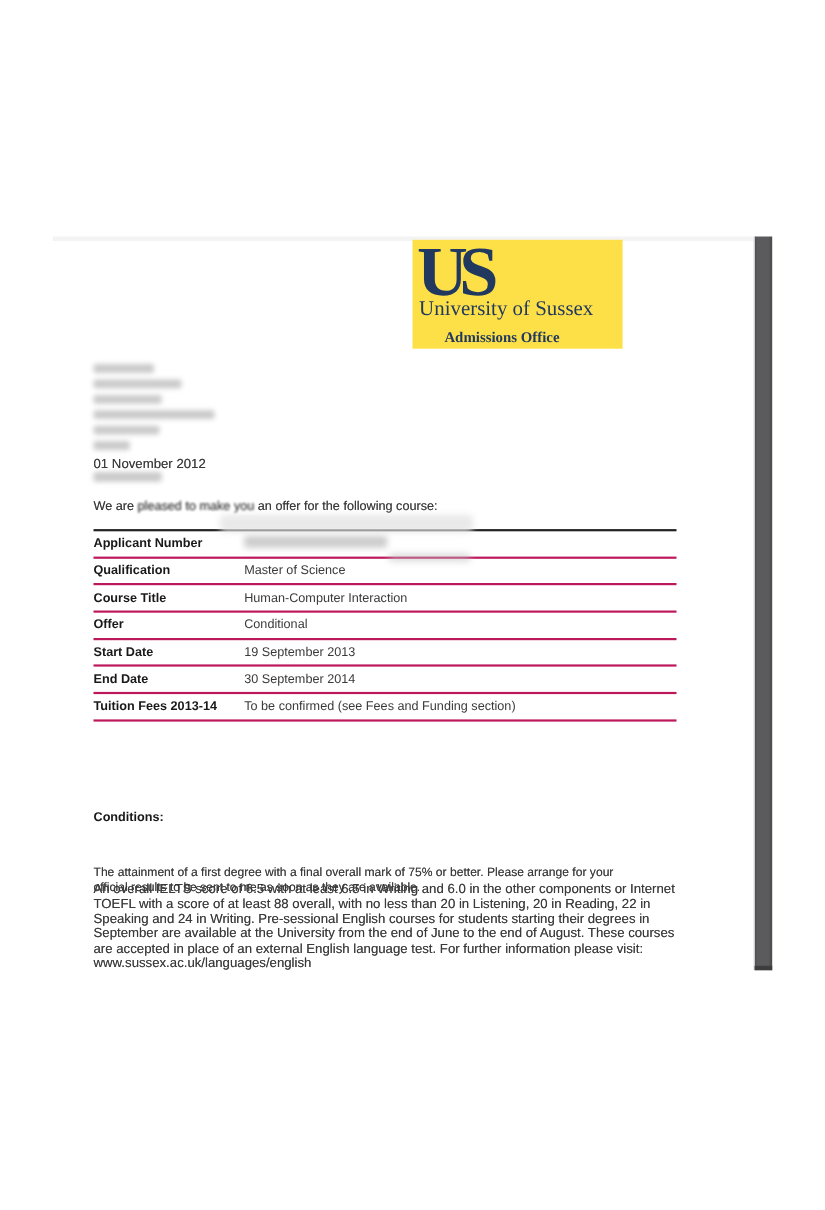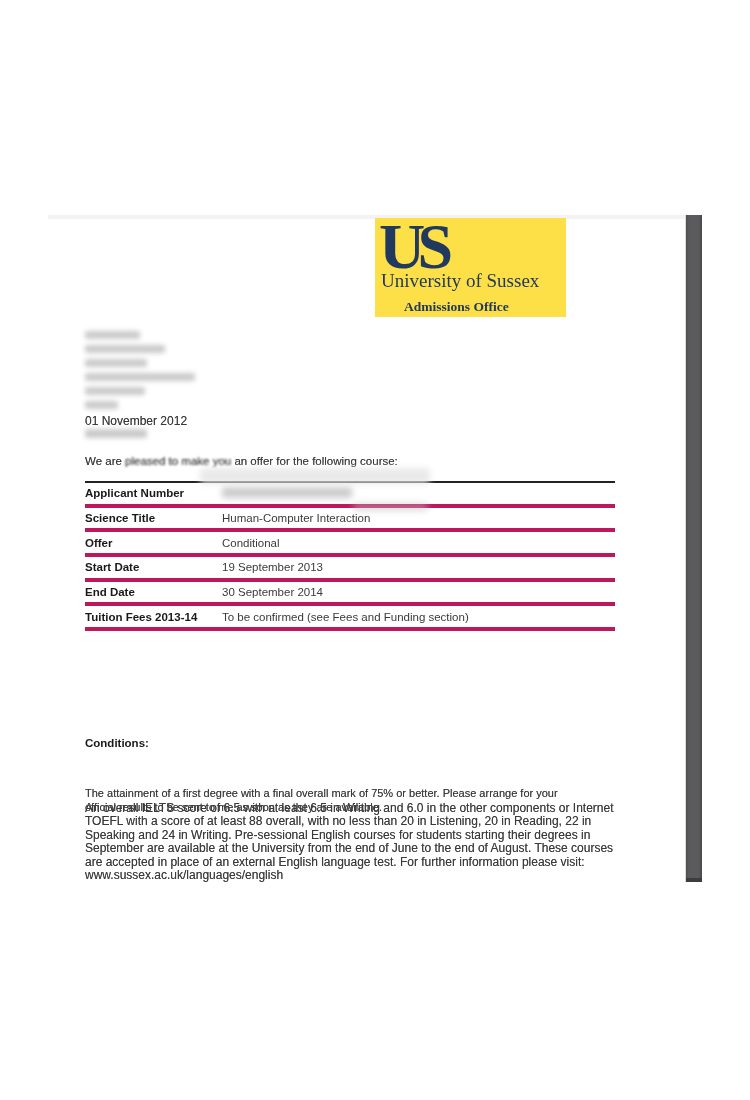--- a/index.html
+++ b/index.html
@@ -64,21 +64,21 @@
   }
   .intro-line { position: absolute; left: 37px; top: 240px; font-size: 11.5px; }
   .intro-blur { filter: blur(0.8px); }
   
   .offer-table {
     position: absolute; left: 37px; top: 266px; width: 530px;
     border-top: 2px solid #222222;
   }
   .t-row {
     display: flex; align-items: center; height: 24.7px;
-    border-bottom: 4px solid #be185d; font-size: 11.5px;
+    border-bottom: 2px solid #be185d; font-size: 11.5px;
   }
   .t-label { width: 137px; flex: 0 0 137px; font-weight: bold; color: #191919; }
   .t-value { color: #3a3a3a; }
   .value-redact {
     display: inline-block; width: 130px; height: 11px; border-radius: 2px;
     background: #aaaaaa; filter: blur(3px); opacity: 0.6;
   }
   .smudge {
     position: absolute; border-radius: 4px;
     background: #d9d9d9; filter: blur(3px); opacity: 0.75;
@@ -131,21 +131,25 @@
     <div class="salutation-redact"></div>
 
     <div class="intro-line scan-text"><span>We are </span><span class="intro-blur">pleased to make you</span><span> an offer for the following course:</span></div>
 
     <div class="offer-table">
       <div class="t-row">
         <div class="t-label">Applicant Number</div>
         <div class="t-value"><span class="value-redact"></span></div>
       </div>
       <div class="t-row">
-        <div class="t-label">Science Title</div>
+        <div class="t-label">Qualification</div>
+        <div class="t-value">Master of Science</div>
+      </div>
+      <div class="t-row">
+        <div class="t-label">Course Title</div>
         <div class="t-value">Human-Computer Interaction</div>
       </div>
       <div class="t-row">
         <div class="t-label">Offer</div>
         <div class="t-value">Conditional</div>
       </div>
       <div class="t-row">
         <div class="t-label">Start Date</div>
         <div class="t-value">19 September 2013</div>
       </div>

